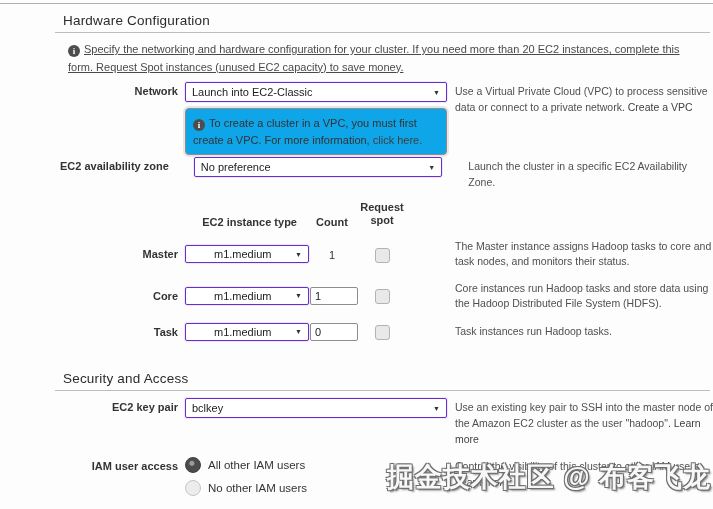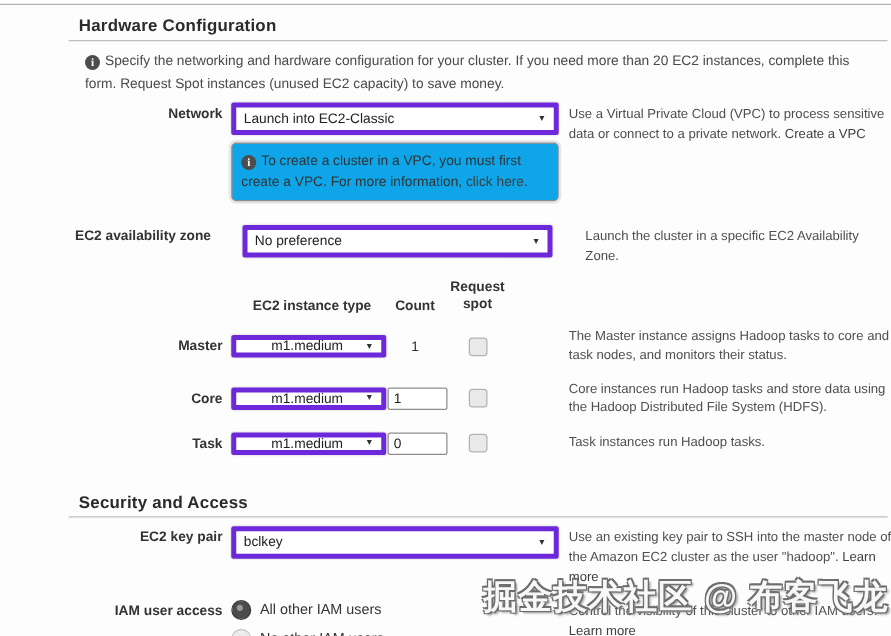--- a/index.html
+++ b/index.html
@@ -4,41 +4,41 @@
 <style>
   html,body{margin:0;padding:0;}
   body{
     width:713px;height:509px;overflow:hidden;position:relative;
     background:#fdfdfd;
     font-family:"Liberation Sans","DejaVu Sans",sans-serif;
     color:#4a4a4a;
   }
   .top-line{border-top:1px solid #b0b0b0;margin-top:3px;}
   .section-title{
-    font-size:13.5px;font-weight:700;color:#2b2b2b;
+    font-size:13.5px;font-weight:400;color:#2b2b2b;
     margin:9px 0 4px 63px;letter-spacing:.2px;
   }
   .rule{border:0;border-top:1px solid #bdbdbd;margin:0 3px 0 55px;}
   .info-para{
-    margin:8px 20px 0 68px;font-size:11px;line-height:1.6;color:#4a4a4a;
+    margin:8px 20px 0 68px;font-size:11px;line-height:1.6;color:#4a4a4a;text-decoration:underline;
   }
   .info-i{
     display:inline-block;width:12px;height:12px;border-radius:50%;
     background:#4d4d4d;color:#fff;font-size:9px;line-height:12px;
     text-align:center;font-weight:bold;margin-right:4px;vertical-align:-1px;
     font-family:"Liberation Serif",serif;
   }
   .form-row{display:flex;align-items:flex-start;margin-top:9px;}
   .fr-label{
     width:185px;box-sizing:border-box;padding-right:7px;padding-top:3px;
     text-align:right;font-weight:bold;font-size:11px;color:#333;
   }
   .fr-control{width:262px;}
   .select{
-    height:18px;border:4px solid #6d28d9;background:#fff;border-radius:2px;
+    height:18px;border:1px solid #6d28d9;background:#fff;border-radius:2px;
     display:flex;align-items:center;justify-content:space-between;
     padding:0 6px;font-size:11px;color:#222;box-shadow:0 0 0 1px #ececec;
     cursor:default;
   }
   .caret{font-size:7px;color:#333;margin-left:6px;}
   .fr-help{
     margin-left:8px;width:258px;font-size:10.5px;line-height:1.5;color:#4f4f4f;
     padding-top:2px;
   }
   .hlink{color:#3f3f3f;cursor:pointer;}
@@ -107,21 +107,21 @@
         <span class="info-i">i</span><span>To create a cluster in a VPC, you must first create a VPC. For more information,</span>
         <span class="hlink">click here.</span>
       </div>
     </div>
     <div class="fr-help">
       <span>Use a Virtual Private Cloud (VPC) to process sensitive data or connect to a private network.</span>
       <span class="hlink">Create a VPC</span>
     </div>
   </div>
 
-  <div class="form-row" style="margin-top:19px;gap:18px;">
+  <div class="form-row" style="margin-top:2px;gap:18px;">
     <div class="fr-label">EC2 availability zone</div>
     <div class="fr-control">
       <div class="select">
         <span>No preference</span>
         <span class="caret">▼</span>
       </div>
     </div>
     <div class="fr-help">Launch the cluster in a specific EC2 Availability Zone.</div>
   </div>
 

